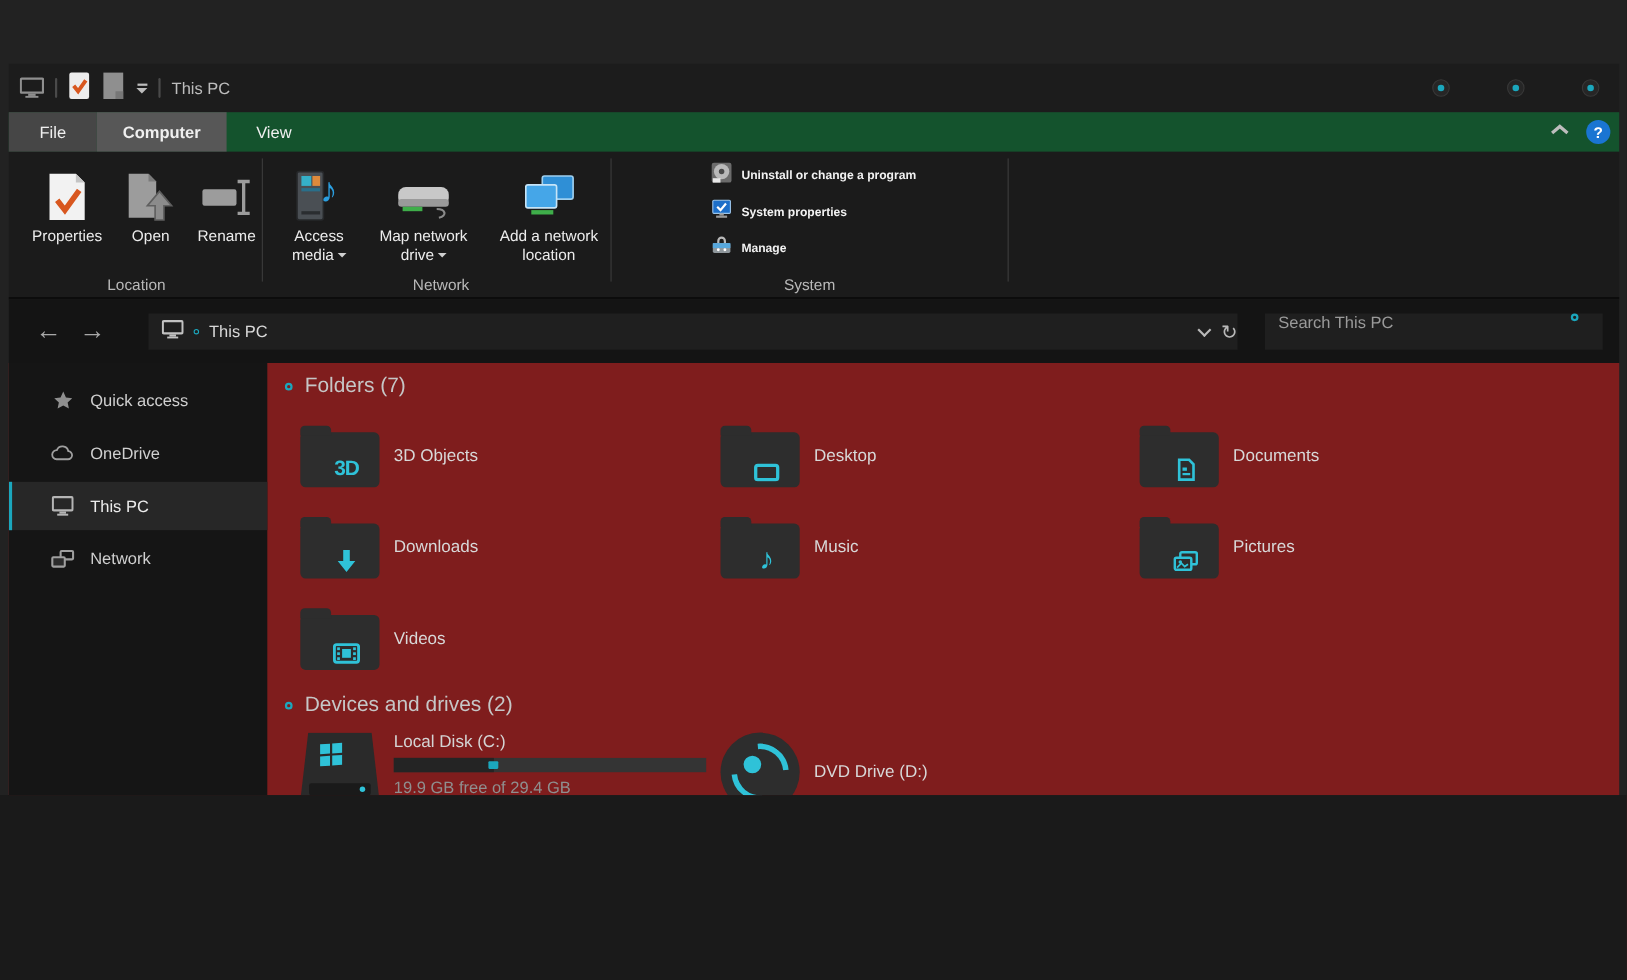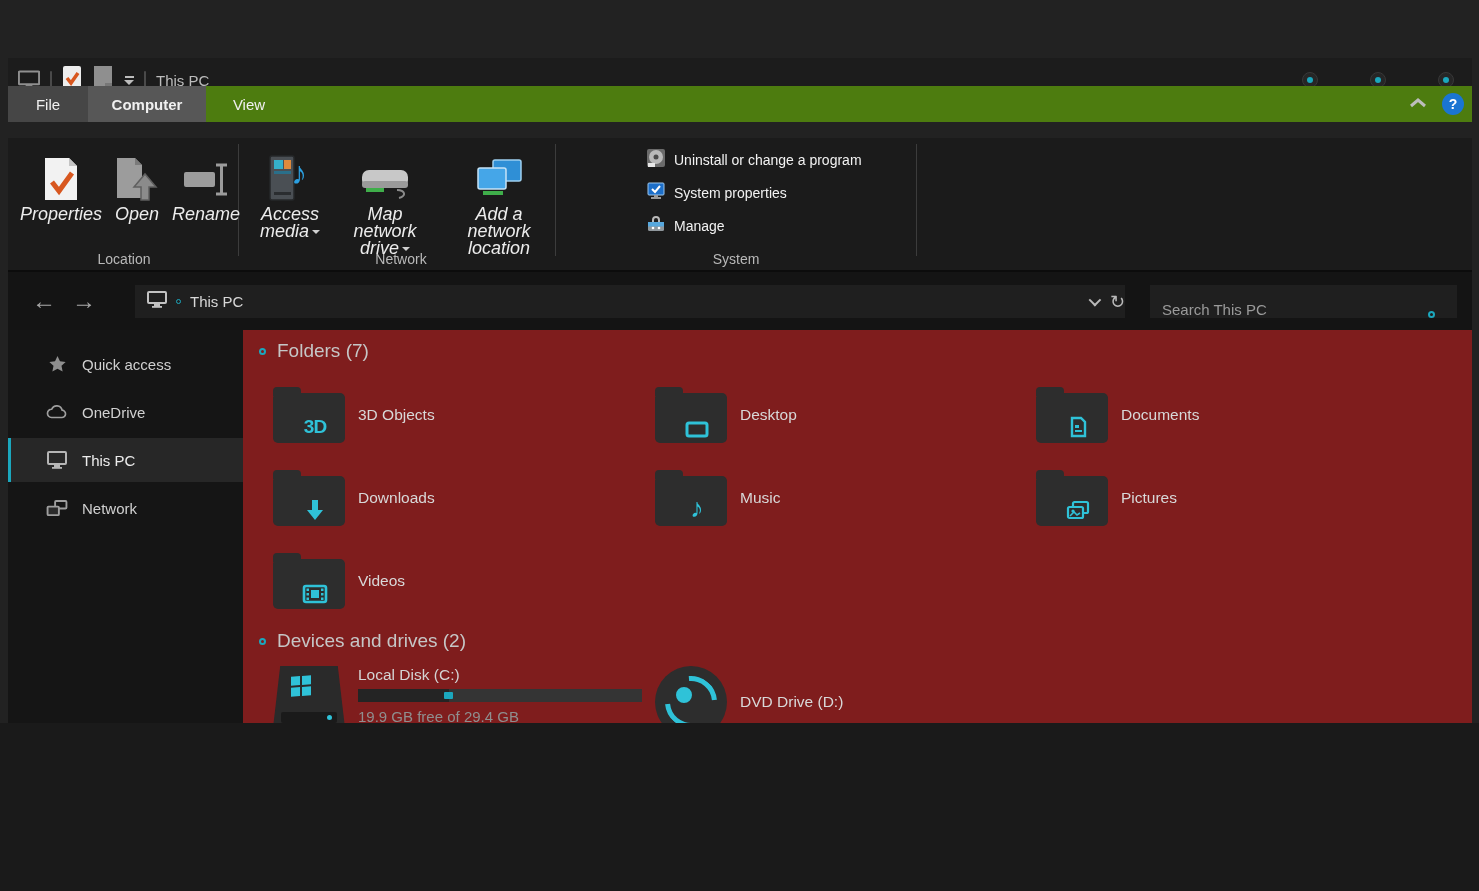--- a/index.html
+++ b/index.html
@@ -17,52 +17,52 @@
   .qat .vbar { width:2px; height:18px; background:#4a4a4a; border-radius:1px; }
   .qat-caret { display:flex; flex-direction:column; align-items:center; gap:2px; }
   .qat-caret .line { width:9px; height:2px; background:#bdbdbd; }
   .qat-caret .tri { width:0; height:0; border-left:5px solid transparent; border-right:5px solid transparent; border-top:5px solid #bdbdbd; }
   .win-title { color:#bdbdbd; font-size:15px; }
   .win-dots { position:absolute; right:18px; top:0; height:44px; display:flex; align-items:center; gap:52px; }
   .wdot { width:16px; height:16px; border-radius:50%; background:#262626; border:1px solid #383838; display:flex; align-items:center; justify-content:center; }
   .wdot i { width:6px; height:6px; border-radius:50%; background:#1ba7bd; }
 
   
-  .tabrow { position:absolute; left:0; top:28px; width:100%; height:36px; background:#4d7c0f; }
+  .tabrow { position:absolute; left:0; top:44px; width:100%; height:36px; background:#14532d; }
   .tab { position:absolute; top:0; height:36px; display:flex; align-items:center; justify-content:center; color:#f0f0f0; font-size:15px; }
   .tab-file { left:0; width:80px; background:#464646; }
   .tab-computer { left:80px; width:118px; background:#575757; font-weight:bold; }
   .tab-view { left:198px; width:86px; font-weight:normal; }
   .tab-controls { position:absolute; right:8px; top:0; height:36px; display:flex; align-items:center; gap:14px; }
   .help-circle { width:22px; height:22px; border-radius:50%; background:#1a75d2; color:#fff; font-size:14px; font-weight:bold; display:flex; align-items:center; justify-content:center; }
 
   
   .ribbon { position:absolute; left:0; top:80px; width:100%; height:134px; background:#1b1b1b; border-bottom:2px solid #0c0c0c; }
   .vsep { position:absolute; top:6px; height:112px; width:1px; background:#3c3c3c; }
   .grp { position:absolute; top:0; height:132px; }
   .glabel { position:absolute; bottom:3px; left:0; width:100%; text-align:center; color:#b9b9b9; font-size:14px; }
   .bigrow { position:absolute; top:8px; display:flex; align-items:flex-start; }
   .bigbtn { display:flex; flex-direction:column; align-items:center; padding:2px 4px; }
   .bigbtn .ic { height:54px; display:flex; align-items:flex-end; justify-content:center; }
-  .bigbtn .lb { margin-top:4px; color:#ececec; font-size:18px; line-height:17px; text-align:center;font-style:italic; }
+  .bigbtn .lb { margin-top:4px; color:#ececec; font-size:14px; line-height:17px; text-align:center; }
   .caret-dn { display:inline-block; width:0; height:0; border-left:4px solid transparent; border-right:4px solid transparent; border-top:4px solid #d0d0d0; margin-left:3px; vertical-align:middle; }
   .settings-sq { width:44px; height:44px; background:#1587d6; display:flex; align-items:center; justify-content:center; }
   .smallcol { position:absolute; left:84px; top:8px; display:flex; flex-direction:column; gap:6px; }
   .smallbtn { display:flex; align-items:center; gap:8px; height:27px; padding:0 6px; }
-  .smallbtn .lb { color:#f2f2f2; font-size:14px; font-weight:normal; white-space:nowrap; }
+  .smallbtn .lb { color:#f2f2f2; font-size:11px; font-weight:bold; white-space:nowrap; }
 
   
   .navrow { position:absolute; left:0; top:214px; width:100%; height:58px; background:#141414; }
   .nav-arrow { position:absolute; top:0; height:58px; display:flex; align-items:center; color:#a8a8a8; font-size:24px; }
   .addr-box { position:absolute; left:127px; top:13px; width:990px; height:33px; background:#1f1f1f; display:flex; align-items:center; padding-left:12px; gap:9px; }
   .addr-text { color:#d8d8d8; font-size:15px; }
   .addr-icons { position:absolute; right:1135px; top:13px; height:33px; display:flex; align-items:center; gap:12px; }
   .tdot { width:7px; height:7px; border:2px solid #1ba7bd; border-radius:50%; }
   .tdot.sm { width:5px; height:5px; border-width:1.5px; }
-  .search-box { position:absolute; left:1142px; top:13px; width:307px; height:33px; background:#1f1f1f; display:flex; align-items:flex-end;gap:15px; }
+  .search-box { position:absolute; left:1142px; top:13px; width:307px; height:33px; background:#1f1f1f; display:flex; align-items:flex-start;gap:15px; }
   .search-box input { flex:1; background:transparent; border:none; outline:none; color:#d0d0d0; font-size:15px; padding:0 12px; font-family:"Liberation Sans", sans-serif; }
   .search-box input::placeholder { color:#9a9a9a; opacity:1; }
   .search-box .tdot { margin-right:22px; }
   .refresh-glyph { color:#b9b9b9; font-size:18px; }
   .chev-dn { width:9px; height:9px; border-right:2px solid #b9b9b9; border-bottom:2px solid #b9b9b9; transform:rotate(45deg) translateY(-2px); }
 
   
   .main { position:absolute; left:0; top:272px; width:100%; height:462px; background:#7f1d1d; border-radius:0 0 8px 8px; overflow:hidden; }
   .sidebar { position:absolute; left:0; top:0; width:235px; height:100%; background:#151515; }
   .side-item { position:absolute; left:0; width:235px; height:44px; display:flex; align-items:center; gap:14px; padding-left:38px; color:#d0d0d0; font-size:15px; }

